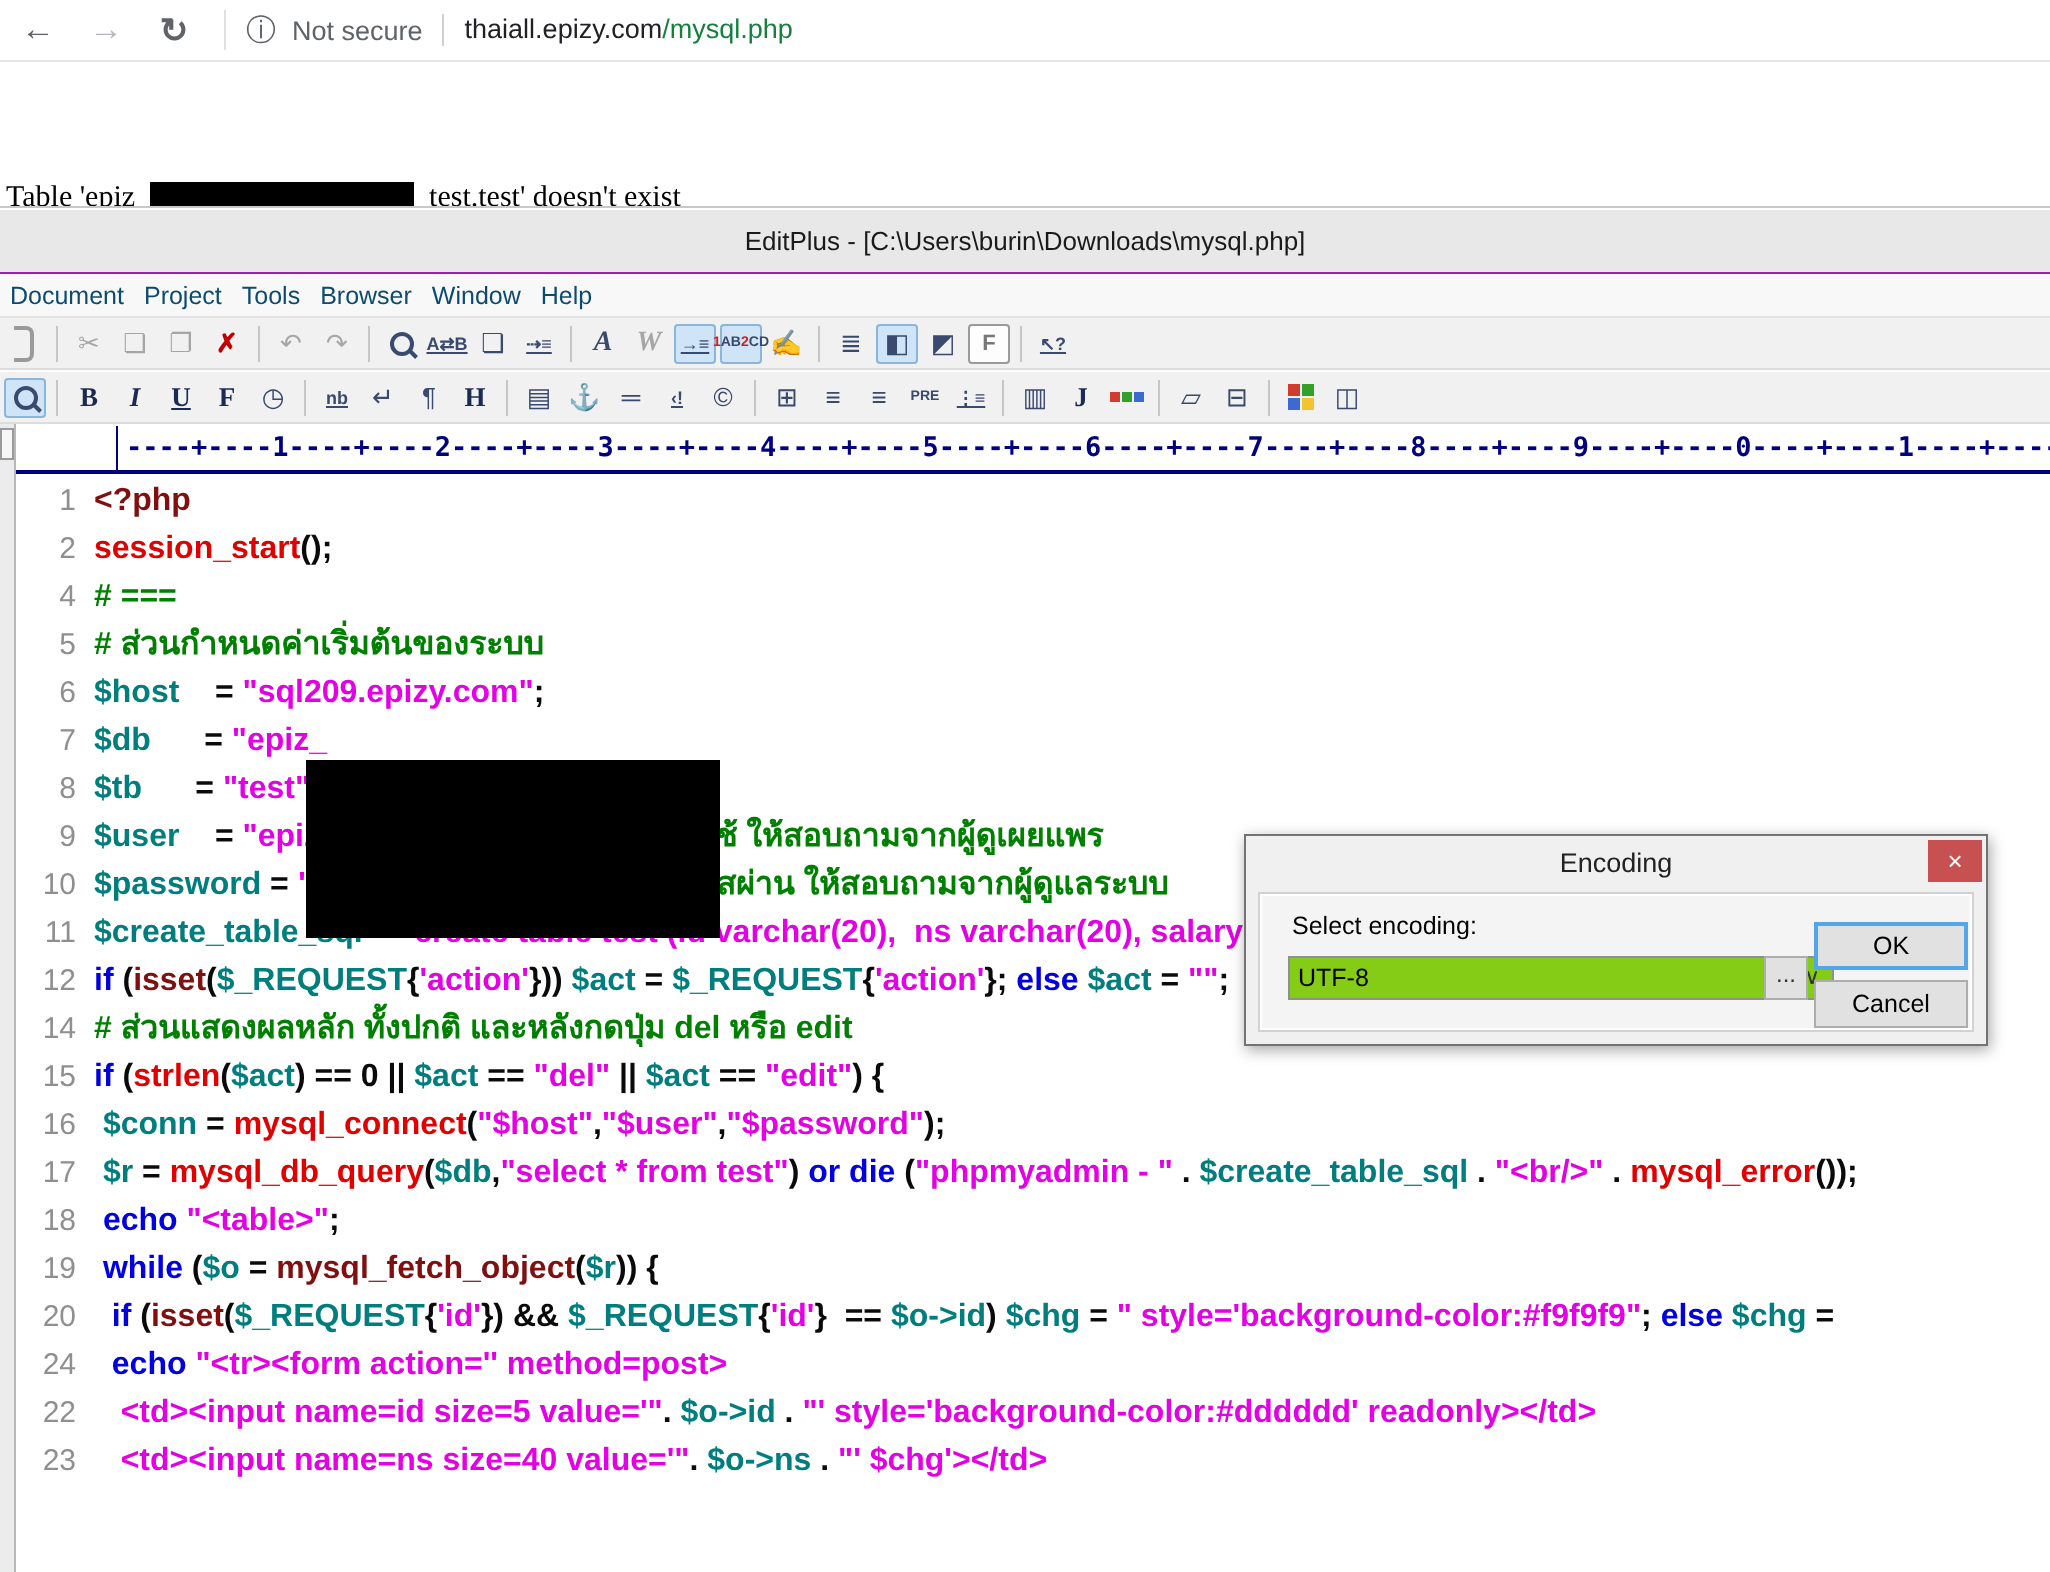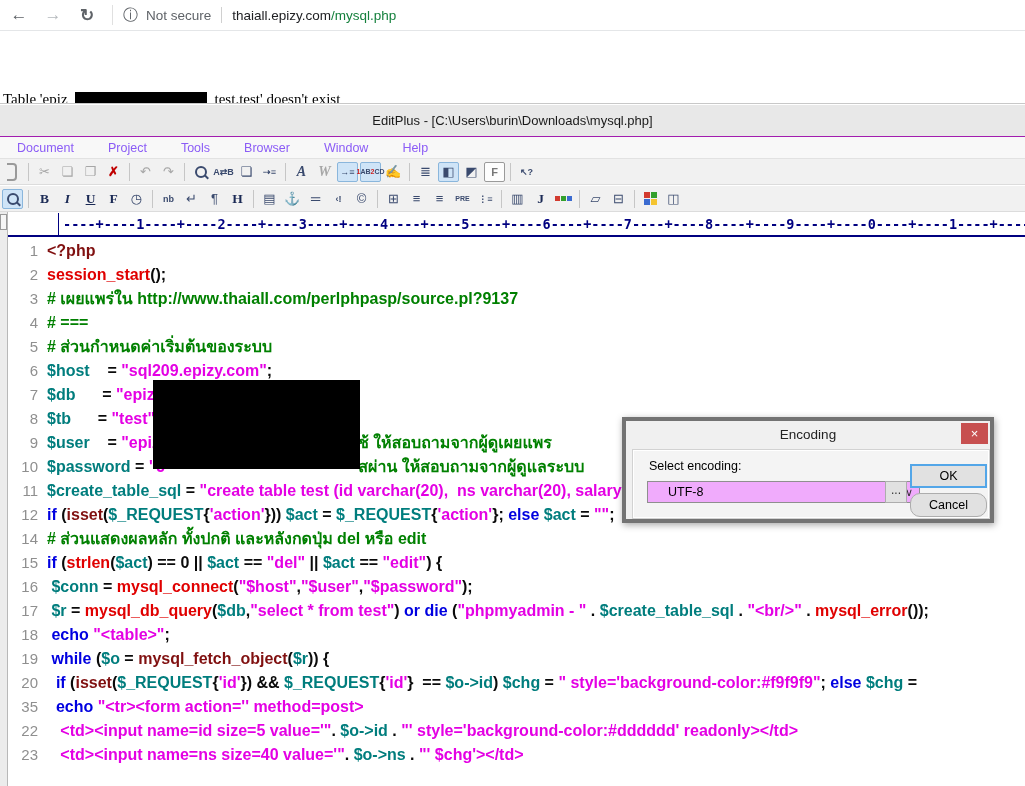--- a/index.html
+++ b/index.html
@@ -30,32 +30,32 @@
                  vertical-align:middle;transform:translateY(-1px);}
 
   
   .ep{position:absolute;left:0;top:103px;width:1025px;height:683px;background:#fff;
       border-top:1px solid #c8c8c8;}
   .ep-title{position:absolute;left:0;top:1px;width:1025px;height:31px;background:#e8e8e8;
             border-bottom:1px solid #a21caf;text-align:center;line-height:31px;
             font-size:13px;color:#1a1a1a;}
   .ep-menu{position:absolute;left:0;top:33px;width:1025px;height:21px;background:#f8f8f8;
            border-bottom:1px solid #e2e2e2;display:flex;align-items:center;}
-  .menu-item{font-size:12.5px;color:#8b5cf6;padding:0 17px;cursor:default;}
+  .menu-item{font-size:12.5px;color:#0c4a6e;padding:0 5px;cursor:default;}
   .tbar{position:absolute;left:0;width:1025px;height:26px;background:#f1f1f1;
         border-bottom:1px solid #dcdcdc;display:flex;align-items:center;padding-left:1px;box-sizing:border-box;}
   .tbar.row1{top:55px;}
   .tbar.row2{top:82px;}
   .tbtn{width:21px;height:20px;margin:0 1px;display:flex;align-items:center;justify-content:center;
         font-size:13px;color:#3a4a6e;border:1px solid transparent;border-radius:2px;
         box-sizing:border-box;white-space:pre-line;text-align:center;}
   .tbtn.act{background:#cfe4f7;border-color:#8ab6dc;}
   .tbtn.dis{color:#a6a6a6;}
   .tbtn.red{color:#c00000;font-weight:bold;}
-  .tbtn.sm{font-size:9px;font-weight:bold;}
+  .tbtn.sm{font-size:9px;font-weight:bold;text-decoration:underline;}
   .tbtn.xs{font-size:7px;line-height:7px;font-weight:bold;}
   .tbtn.it{font-style:italic;font-weight:bold;font-family:"Liberation Serif",serif;font-size:14px;}
   .tbtn.serif{font-family:"Liberation Serif",serif;font-weight:bold;font-size:13.5px;color:#1b2a55;}
   .tbtn.ul{text-decoration:underline;}
   .tbtn.boxed{border:1px solid #9a9a9a;background:#fdfdfd;color:#777;font-size:11px;font-weight:bold;}
   .tbtn i{color:#cc2222;font-style:normal;}
   .tbtn .w4{display:inline-grid;grid-template-columns:6px 6px;grid-gap:1px;}
   .tbtn .cs{display:inline-block;width:5px;height:5px;margin:0 .5px;}
   .tbtn .w4 .cs{width:6px;height:6px;margin:0;}
   .cs.r{background:#d23b2f;} .cs.g{background:#33a02c;} .cs.b{background:#3b6bd0;} .cs.y{background:#f4c430;}
@@ -93,40 +93,40 @@
   .tok.var{color:var(--c-var);}
   .tok.kw{color:var(--c-kw);text-align:center;}
   .tok.str{color:var(--c-str);}
   .tok.op{color:#0a0a0a;}
   .pad{display:inline-block;height:1px;}
 
   .code-redact{position:absolute;left:153px;top:276px;width:207px;height:89px;background:#000;}
 
   
   .dlg{position:absolute;left:622px;top:313px;width:372px;height:106px;background:#f0f0f0;
-       border:4px solid #737373;box-shadow:1px 2px 7px rgba(0,0,0,.35);box-sizing:border-box;z-index:50;}
+       border:1px solid #737373;box-shadow:1px 2px 7px rgba(0,0,0,.35);box-sizing:border-box;z-index:50;}
   .dlg-title{position:absolute;left:0;top:0;width:100%;height:27px;text-align:center;
              line-height:27px;font-size:13.5px;color:#222;}
   .dlg-close{position:absolute;right:2px;top:2px;width:27px;height:21px;background:#c75050;
              color:#fff;font-size:13px;text-align:center;line-height:21px;}
   .dlg-group{position:absolute;left:6px;top:28px;width:358px;height:70px;background:#f4f4f4;
              border:1px solid #d2d2d2;box-shadow:inset 0 0 0 1px #fff;box-sizing:border-box;}
   .dlg-label{position:absolute;left:23px;top:38px;font-size:12.5px;color:#000;}
-  .dlg-combo{position:absolute;left:21px;top:60px;width:273px;height:22px;background:#f0abfc;
+  .dlg-combo{position:absolute;left:21px;top:60px;width:273px;height:22px;background:#84cc16;
              border:1px solid #8f8f8f;box-sizing:border-box;font-size:12.5px;color:#000;
-             line-height:20px;padding-left:20px;}
+             line-height:20px;padding-left:4px;}
   .combo-arrow{position:absolute;right:6px;top:0;font-size:11px;color:#333;}
   .dlg-browse{position:absolute;left:259px;top:60px;width:22px;height:22px;background:#e1e1e1;
               border:1px solid #adadad;box-sizing:border-box;text-align:center;line-height:16px;
               font-size:12px;color:#333;}
   .dlg-btn{position:absolute;left:284px;width:77px;height:24px;background:#e1e1e1;
            border:1px solid #adadad;box-sizing:border-box;text-align:center;line-height:22px;
            font-size:12.5px;color:#000;}
   .dlg-btn.ok{top:43px;border:2px solid #53a6e8;line-height:20px;}
-  .dlg-btn.cancel{top:72px;border-radius:10px;}
+  .dlg-btn.cancel{top:72px;}
 </style>
 </head>
 <body>
 
 <div id="screen">
 
   <div class="browser-bar">
     <span class="nav-ico back">←</span>
     <span class="nav-ico fwd">→</span>
     <span class="nav-ico reload">↻</span>
@@ -224,38 +224,37 @@
       <span class="ruler-text">----+----1----+----2----+----3----+----4----+----5----+----6----+----7----+----8----+----9----+----0----+----1----+----2</span>
     </div>
 
     <div class="left-strip">
       <span class="strip-handle"></span>
     </div>
 
     <div class="code" id="code">
         <div class="cl"><span class="ln">1</span><span class="tok php">&lt;?php</span></div>
         <div class="cl"><span class="ln">2</span><span class="tok fn">session_start</span><span class="tok op">();</span></div>
-        <div class="cl"><span class="ln">3</span><span class="tok com"># เผยแพร่ใน http://www.thaiall.com/perlphpasp/source.pl?9137</span></div>
         <div class="cl"><span class="ln">4</span><span class="tok com"># ===</span></div>
         <div class="cl"><span class="ln">5</span><span class="tok com"># ส่วนกำหนดค่าเริ่มต้นของระบบ</span></div>
         <div class="cl"><span class="ln">6</span><span class="tok var">$host</span><span class="tok op">    = </span><span class="tok str">"sql209.epizy.com"</span><span class="tok op">;</span></div>
         <div class="cl"><span class="ln">7</span><span class="tok var">$db</span><span class="tok op">      = </span><span class="tok str">"epiz_</span></div>
         <div class="cl"><span class="ln">8</span><span class="tok var">$tb</span><span class="tok op">      = </span><span class="tok str">"test"</span><span class="tok op">;</span></div>
         <div class="cl"><span class="ln">9</span><span class="tok var">$user</span><span class="tok op">    = </span><span class="tok str">"epiz</span><span class="pad" style="width: 198px;"></span><span class="tok com">ช้ ให้สอบถามจากผู้ดูเผยแพร</span></div>
         <div class="cl"><span class="ln">10</span><span class="tok var">$password</span><span class="tok op"> = </span><span class="tok str">"J</span><span class="pad" style="width: 193px;"></span><span class="tok com">สผ่าน ให้สอบถามจากผู้ดูแลระบบ</span></div>
         <div class="cl"><span class="ln">11</span><span class="tok var">$create_table_sql</span><span class="tok op"> = </span><span class="tok str">"create table test (id varchar(20),  ns varchar(20), salary varchar(20))"</span><span class="tok op">;</span></div>
         <div class="cl"><span class="ln">12</span><span class="tok kw">if</span><span class="tok op"> (</span><span class="tok php">isset</span><span class="tok op">(</span><span class="tok var">$_REQUEST</span><span class="tok op">{</span><span class="tok str">'action'</span><span class="tok op">})) </span><span class="tok var">$act</span><span class="tok op"> = </span><span class="tok var">$_REQUEST</span><span class="tok op">{</span><span class="tok str">'action'</span><span class="tok op">}; </span><span class="tok kw">else</span><span class="tok op"> </span><span class="tok var">$act</span><span class="tok op"> = </span><span class="tok str">""</span><span class="tok op">;</span></div>
         <div class="cl"><span class="ln">14</span><span class="tok com"># ส่วนแสดงผลหลัก ทั้งปกติ และหลังกดปุ่ม del หรือ edit</span></div>
         <div class="cl"><span class="ln">15</span><span class="tok kw">if</span><span class="tok op"> (</span><span class="tok fn">strlen</span><span class="tok op">(</span><span class="tok var">$act</span><span class="tok op">) == 0 || </span><span class="tok var">$act</span><span class="tok op"> == </span><span class="tok str">"del"</span><span class="tok op"> || </span><span class="tok var">$act</span><span class="tok op"> == </span><span class="tok str">"edit"</span><span class="tok op">) {</span></div>
         <div class="cl"><span class="ln">16</span><span class="tok op"> </span><span class="tok var">$conn</span><span class="tok op"> = </span><span class="tok fn">mysql_connect</span><span class="tok op">(</span><span class="tok str">"$host"</span><span class="tok op">,</span><span class="tok str">"$user"</span><span class="tok op">,</span><span class="tok str">"$password"</span><span class="tok op">);</span></div>
         <div class="cl"><span class="ln">17</span><span class="tok op"> </span><span class="tok var">$r</span><span class="tok op"> = </span><span class="tok fn">mysql_db_query</span><span class="tok op">(</span><span class="tok var">$db</span><span class="tok op">,</span><span class="tok str">"select * from test"</span><span class="tok op">) </span><span class="tok kw">or</span><span class="tok op"> </span><span class="tok kw">die</span><span class="tok op"> (</span><span class="tok str">"phpmyadmin - "</span><span class="tok op"> . </span><span class="tok var">$create_table_sql</span><span class="tok op"> . </span><span class="tok str">"&lt;br/&gt;"</span><span class="tok op"> . </span><span class="tok fn">mysql_error</span><span class="tok op">());</span></div>
         <div class="cl"><span class="ln">18</span><span class="tok op"> </span><span class="tok kw">echo</span><span class="tok op"> </span><span class="tok str">"&lt;table&gt;"</span><span class="tok op">;</span></div>
         <div class="cl"><span class="ln">19</span><span class="tok op"> </span><span class="tok kw">while</span><span class="tok op"> (</span><span class="tok var">$o</span><span class="tok op"> = </span><span class="tok php">mysql_fetch_object</span><span class="tok op">(</span><span class="tok var">$r</span><span class="tok op">)) {</span></div>
         <div class="cl"><span class="ln">20</span><span class="tok op">  </span><span class="tok kw">if</span><span class="tok op"> (</span><span class="tok php">isset</span><span class="tok op">(</span><span class="tok var">$_REQUEST</span><span class="tok op">{</span><span class="tok str">'id'</span><span class="tok op">}) &amp;&amp; </span><span class="tok var">$_REQUEST</span><span class="tok op">{</span><span class="tok str">'id'</span><span class="tok op">}  == </span><span class="tok var">$o-&gt;id</span><span class="tok op">) </span><span class="tok var">$chg</span><span class="tok op"> = </span><span class="tok str">" style='background-color:#f9f9f9"</span><span class="tok op">; </span><span class="tok kw">else</span><span class="tok op"> </span><span class="tok var">$chg</span><span class="tok op"> =</span></div>
-        <div class="cl"><span class="ln">35</span><span class="tok op">  </span><span class="tok kw">echo</span><span class="tok op"> </span><span class="tok str">"&lt;tr&gt;&lt;form action='' method=post&gt;</span></div>
+        <div class="cl"><span class="ln">24</span><span class="tok op">  </span><span class="tok kw">echo</span><span class="tok op"> </span><span class="tok str">"&lt;tr&gt;&lt;form action='' method=post&gt;</span></div>
         <div class="cl"><span class="ln">22</span><span class="tok str">   &lt;td&gt;&lt;input name=id size=5 value='"</span><span class="tok op">. </span><span class="tok var">$o-&gt;id</span><span class="tok op"> . </span><span class="tok str">"' style='background-color:#dddddd' readonly&gt;&lt;/td&gt;</span></div>
         <div class="cl"><span class="ln">23</span><span class="tok str">   &lt;td&gt;&lt;input name=ns size=40 value='"</span><span class="tok op">. </span><span class="tok var">$o-&gt;ns</span><span class="tok op"> . </span><span class="tok str">"' $chg'&gt;&lt;/td&gt;</span></div>
       </div>
     <div class="code-redact"></div>
 
     <div class="dlg">
       <div class="dlg-title">Encoding</div>
       <div class="dlg-close">×</div>
       <div class="dlg-group"></div>
       <div class="dlg-label">Select encoding:</div>

